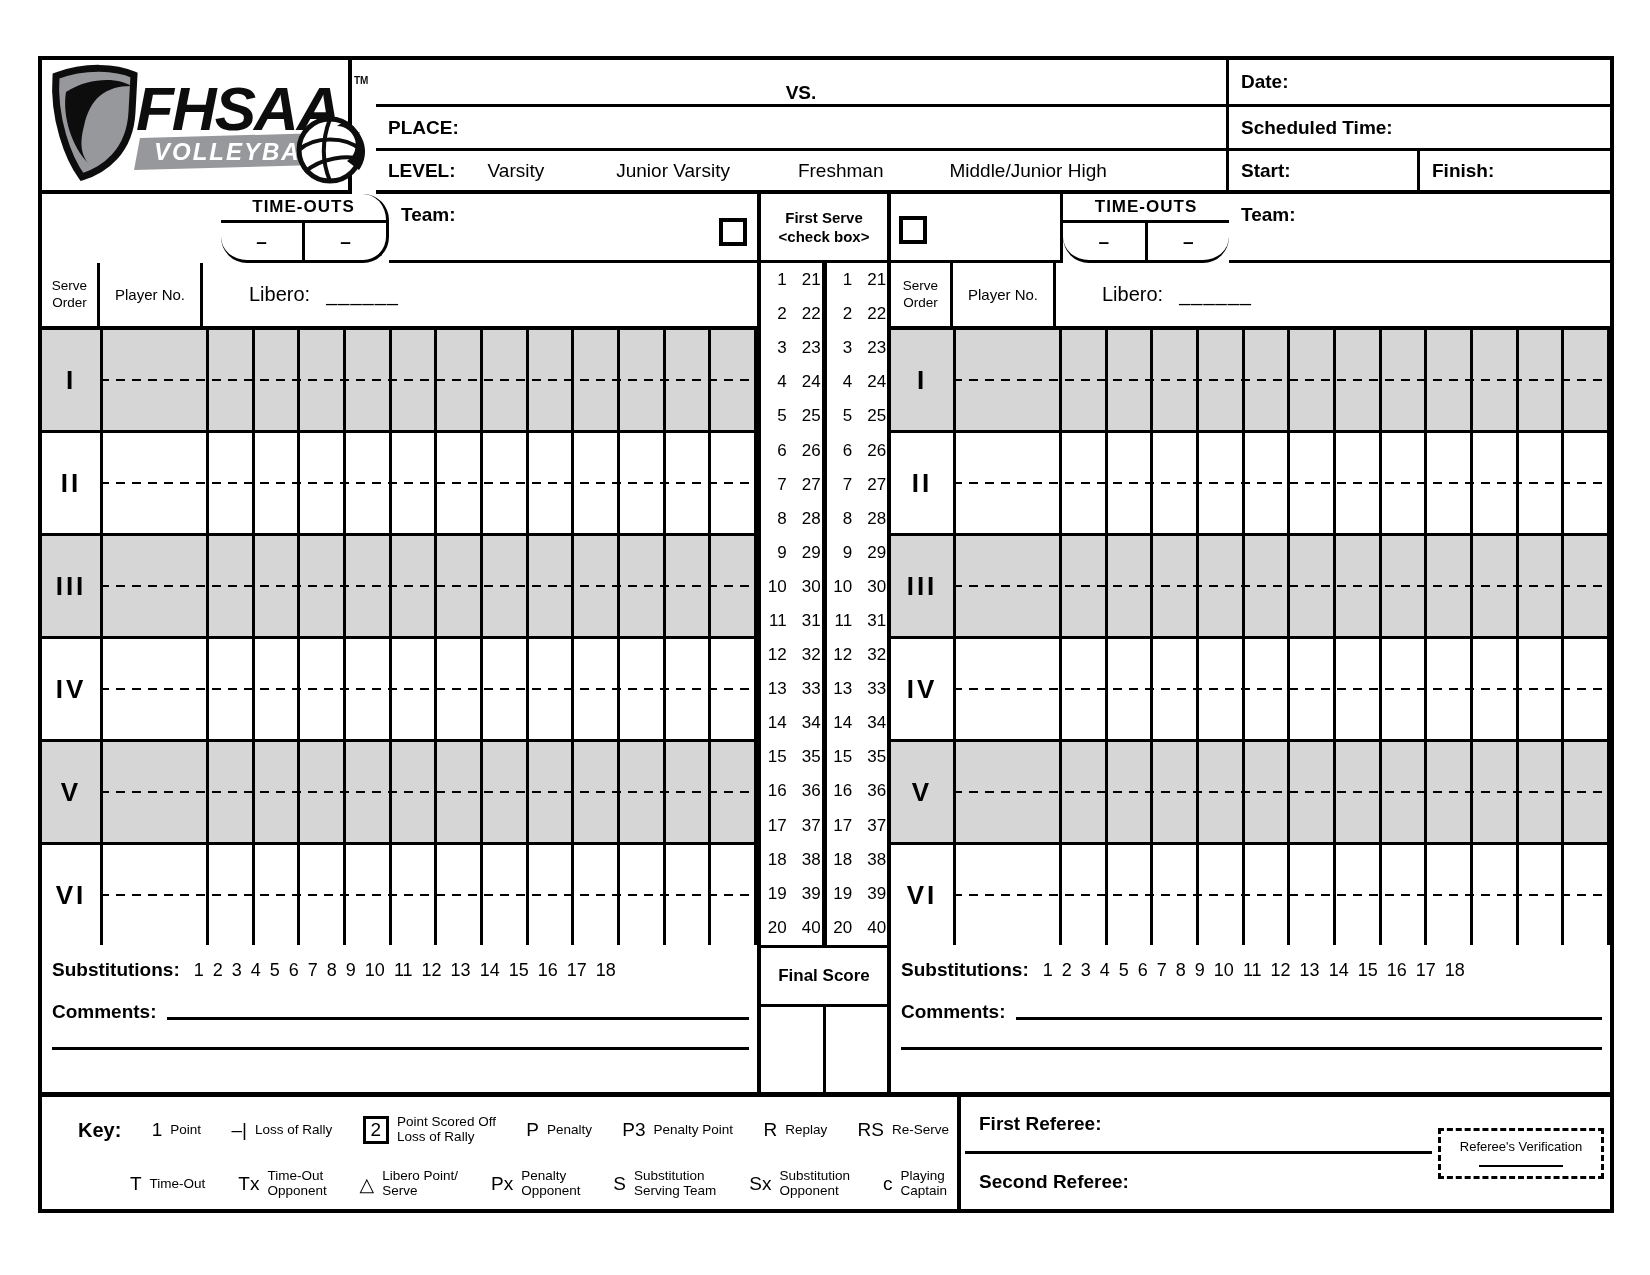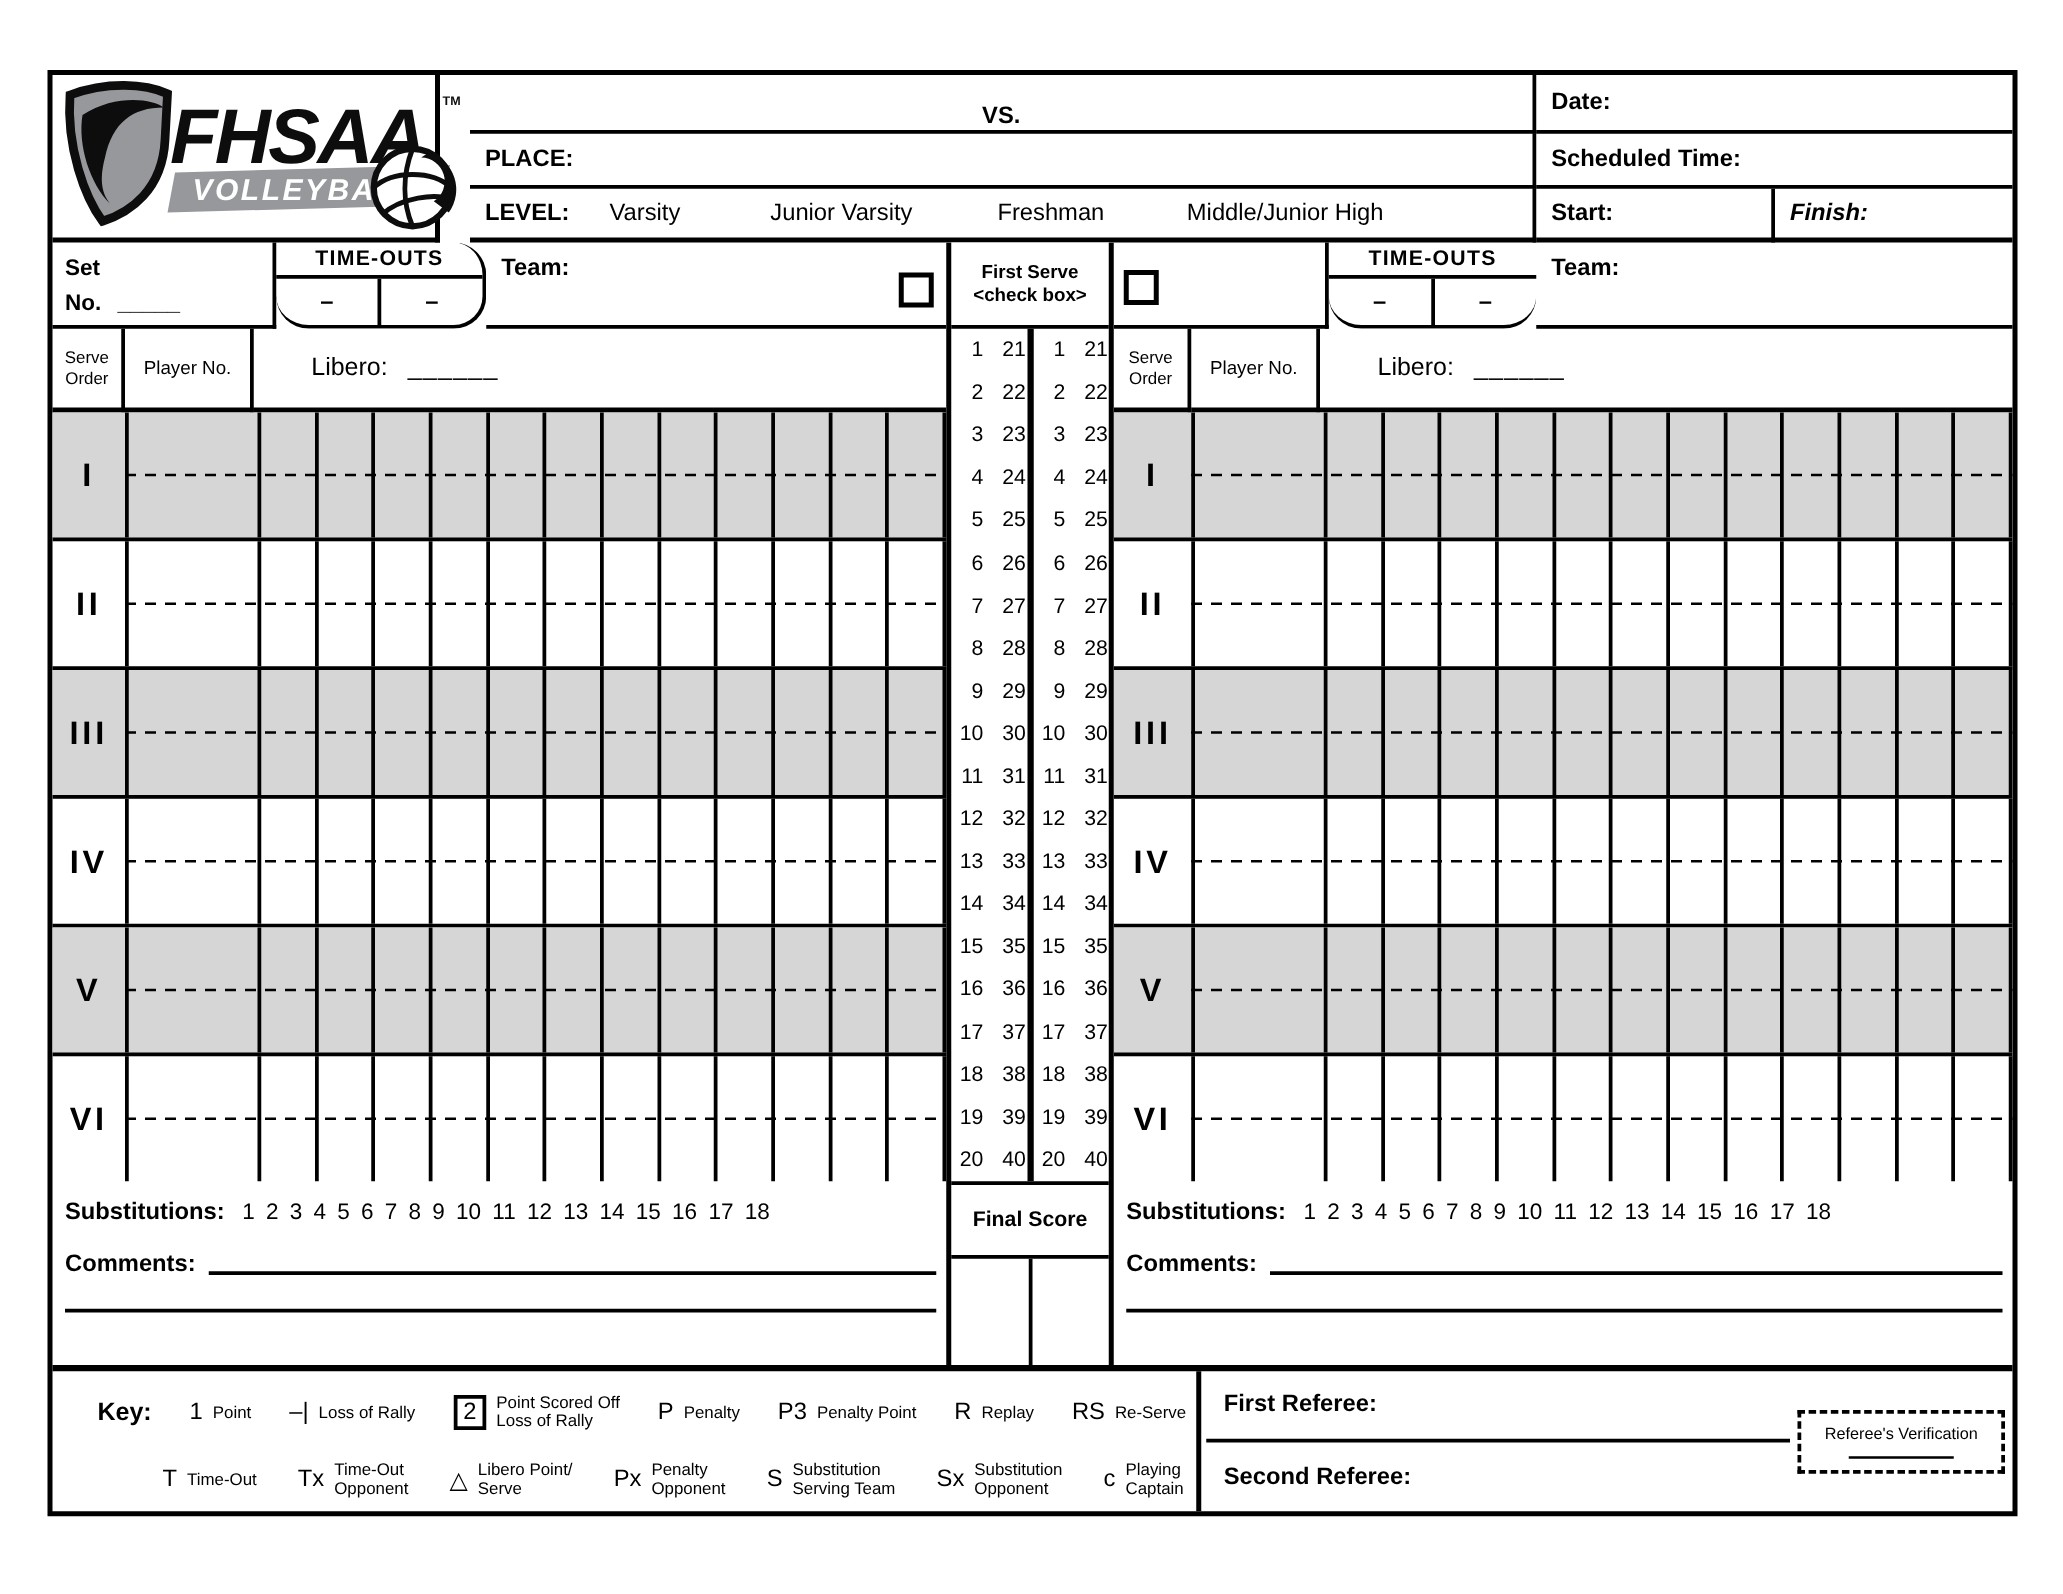--- a/index.html
+++ b/index.html
@@ -9,21 +9,21 @@
   .lbl{font-weight:bold;font-size:19px;}
   .vcen{display:flex;align-items:center;}
   
   #logo-cell{left:0;top:0;width:310px;height:134px;border-right:4px solid #000;border-bottom:4px solid #000;}
   #vs-cell{left:334px;top:0;width:853px;height:47px;border-right:3px solid #000;border-bottom:3px solid #000;display:flex;align-items:flex-end;justify-content:center;}
   #date-cell{left:1187px;top:0;width:381px;height:47px;border-bottom:3px solid #000;padding-left:12px;}
   #place-cell{left:334px;top:47px;width:853px;height:44px;border-right:3px solid #000;border-bottom:3px solid #000;padding-left:12px;}
   #sched-cell{left:1187px;top:47px;width:381px;height:44px;border-bottom:3px solid #000;padding-left:12px;}
   #level-cell{left:334px;top:91px;width:853px;height:43px;border-right:3px solid #000;border-bottom:4px solid #000;padding-left:12px;}
   #start-cell{left:1187px;top:91px;width:191px;height:43px;border-right:3px solid #000;border-bottom:4px solid #000;padding-left:12px;}
-  #finish-cell{left:1378px;top:91px;width:190px;height:43px;border-bottom:4px solid #000;padding-left:12px;font-style:italic;}
+  #finish-cell{left:1378px;top:91px;width:190px;height:43px;border-bottom:4px solid #000;padding-left:12px;}
   .level-opt{font-size:19px;font-weight:normal;}
   
   #set-cell{left:0;top:134px;width:179px;height:69px;border-right:3px solid #000;border-bottom:3px solid #000;padding:7px 0 0 10px;font-size:18px;font-weight:bold;line-height:1.55;}
   .to-block{top:134px;height:69px;border-right:3px solid #000;border-bottom:3px solid #000;display:flex;flex-direction:column;border-radius:26px;}
   #timeouts-left{left:179px;width:168px;}
   #timeouts-right{left:1021px;width:166px;border-right:none;}
   .to-head{height:26px;border-bottom:3px solid #000;display:flex;align-items:center;justify-content:center;font-weight:bold;font-size:17px;letter-spacing:1px;}
   .to-cells{flex:1;display:flex;}
   .to-cell{flex:1;display:flex;align-items:center;justify-content:center;font-size:19px;font-weight:bold;}
   .to-cell:first-child{border-right:3px solid #000;}
@@ -145,25 +145,20 @@
     <span class="level-opt" style="margin-left:68px">Freshman</span>
     <span class="level-opt" style="margin-left:66px">Middle/Junior High</span>
   </div>
   <div class="abs vcen" id="start-cell">
     <span class="lbl">Start:</span>
   </div>
   <div class="abs vcen" id="finish-cell">
     <span class="lbl">Finish:</span>
   </div>
 
-  <div class="abs" id="set-cell">
-    <div>Set</div>
-    <div><span>No.</span>
-      <span style="margin-left:8px;">_____</span></div>
-  </div>
 
   <div class="abs to-block" id="timeouts-left">
     <div class="to-head">TIME-OUTS</div>
     <div class="to-cells">
       <div class="to-cell">–</div>
       <div class="to-cell">–</div>
     </div>
   </div>
 
   <div class="abs" id="team-left">

